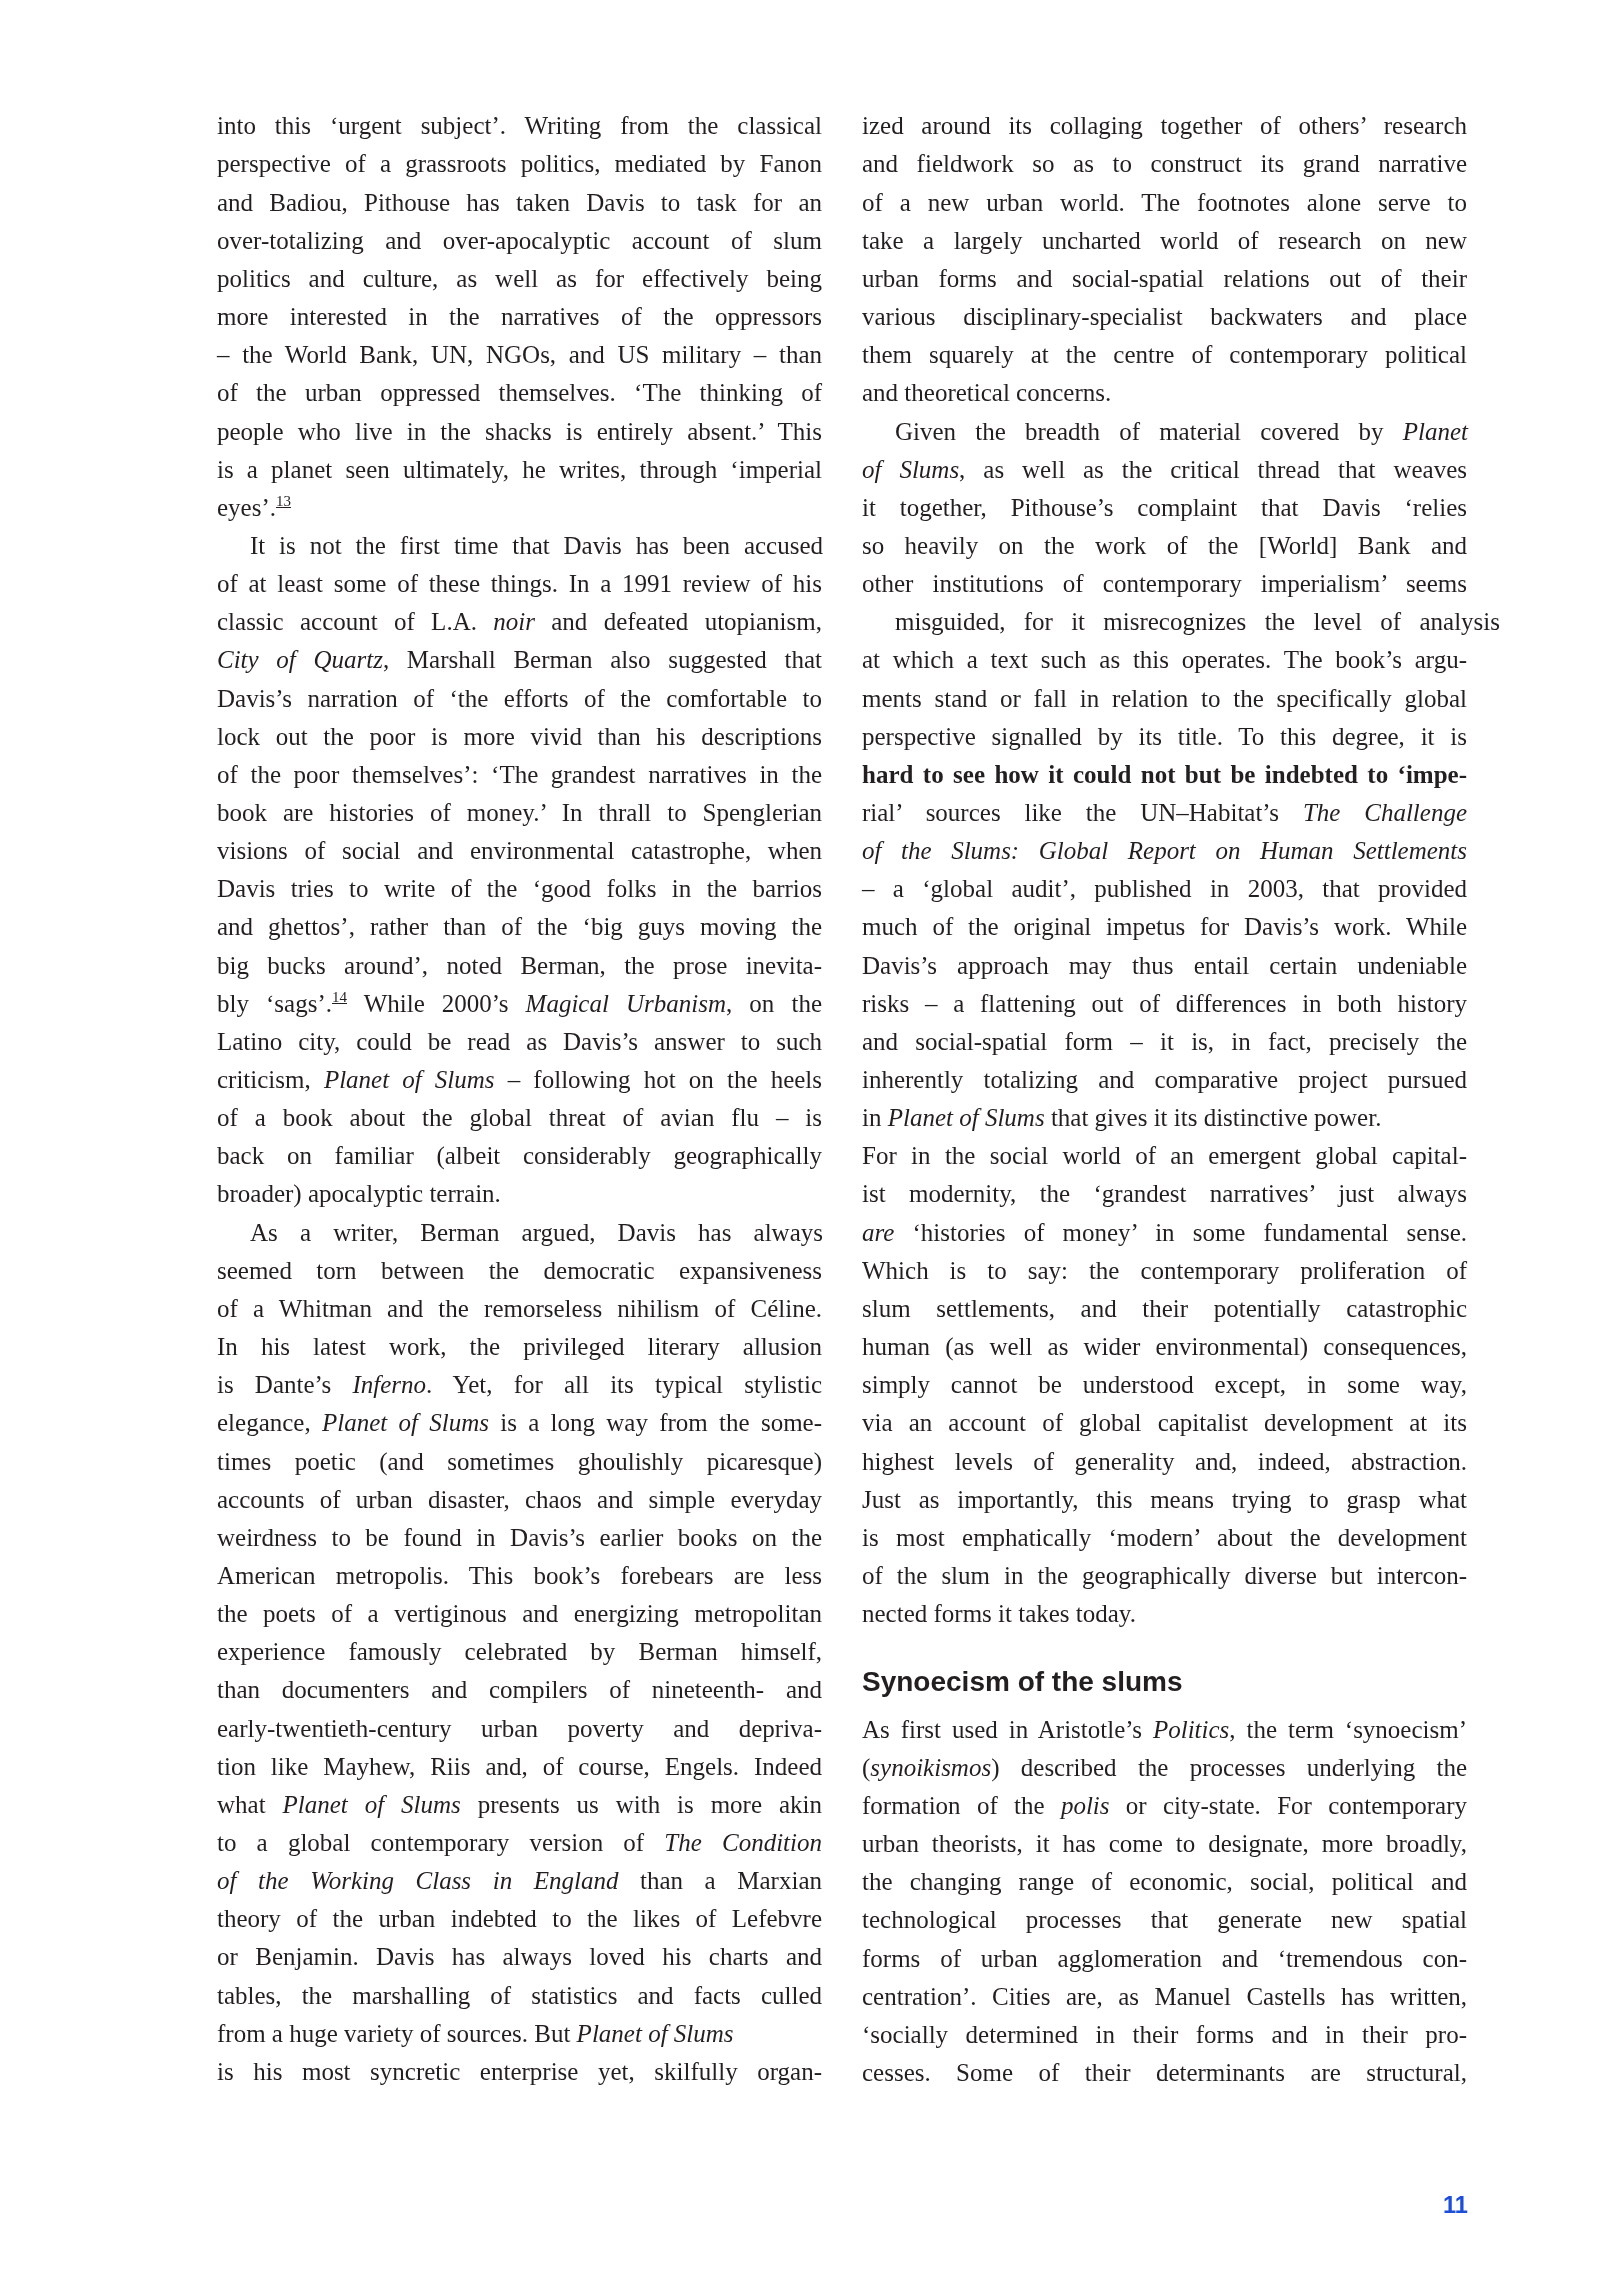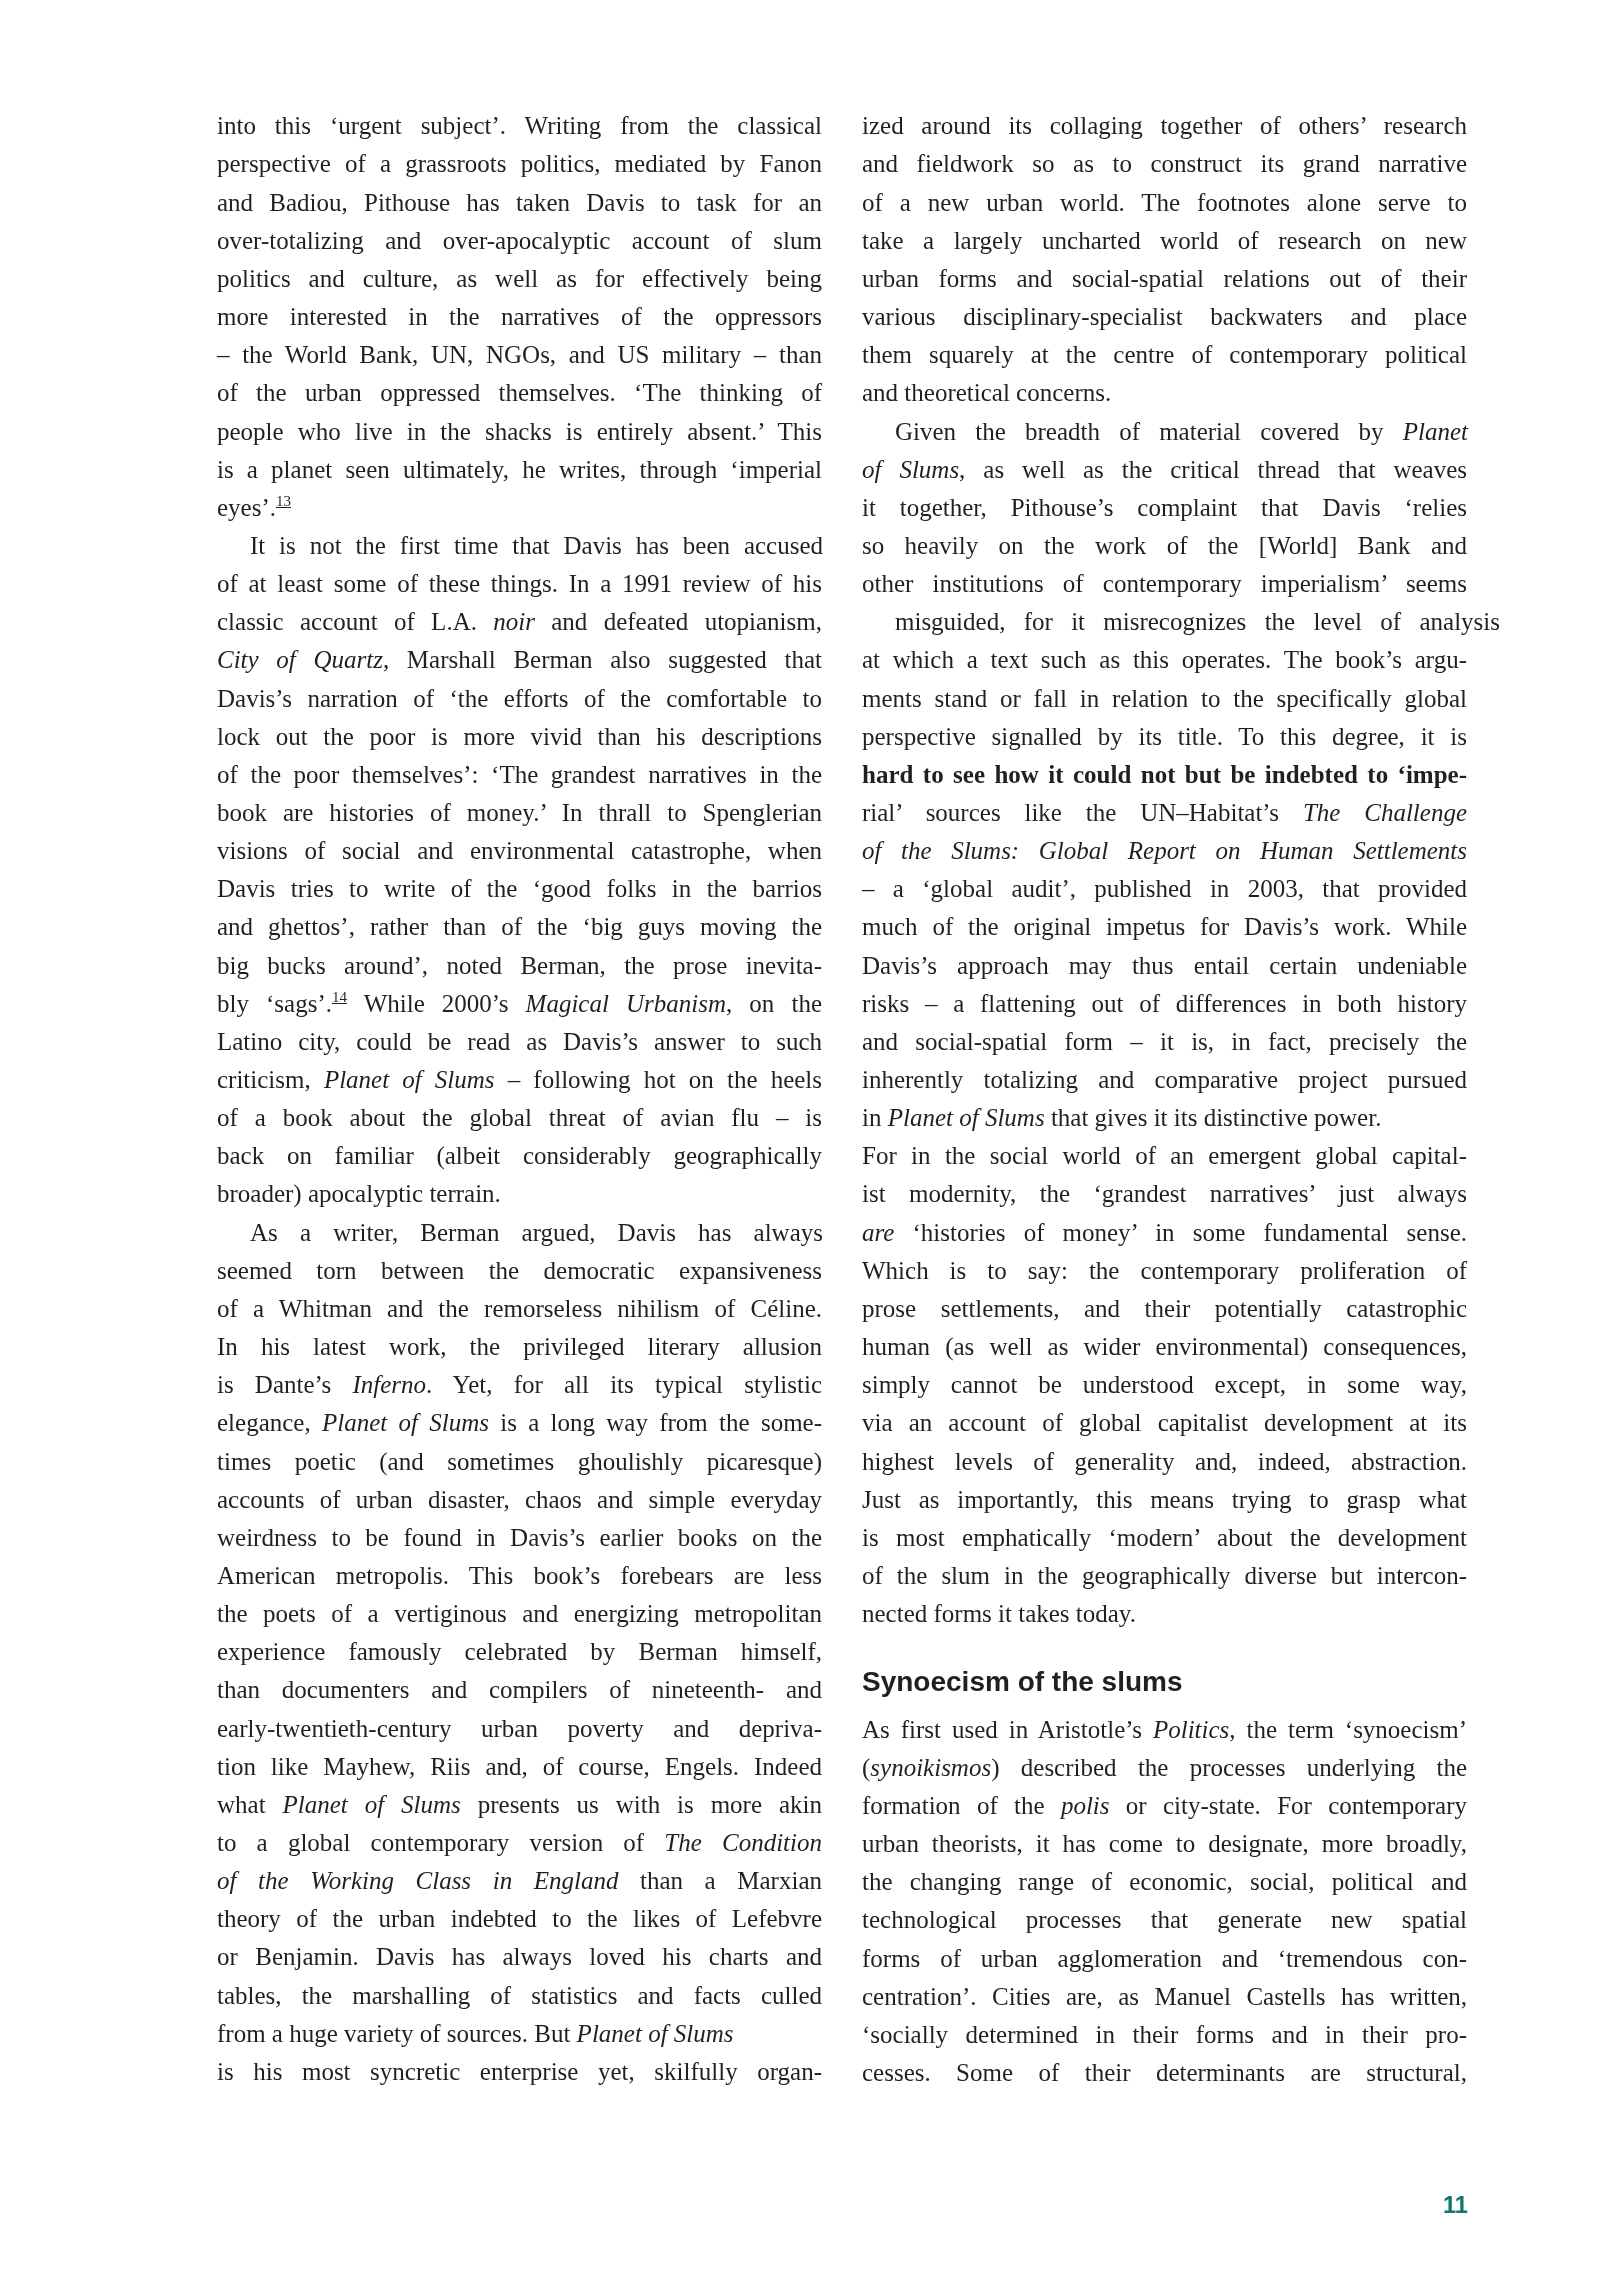--- a/index.html
+++ b/index.html
@@ -18,21 +18,21 @@
   .line .it { font-style: italic; }
   .line .sup { font-size: 15px; position: relative; top: -9.8px; text-decoration: underline; }
   .heading {
     position: absolute; left: 0; width: 605px;
     font-family: "Liberation Sans", sans-serif; font-weight: bold; font-size: 28px;
     color: #231f20; line-height: 38px; white-space: nowrap;
   }
   .page-number {
     position: absolute; left: 1413px; width: 55px; top: 2189px; text-align: right;
     font-family: "Liberation Sans", sans-serif; font-weight: bold; font-size: 23.6px; line-height: 33px;
-    color: #0f766e;
+    color: #1d4ed8;
   }
 </style>
 </head>
 <body>
 
 <div class="page">
   <div class="column col-left">
       <div class="line justify" style="top: 107px;">into this ‘urgent subject’. Writing from the classical</div>
       <div class="line justify" style="top: 145px;">perspective of a grassroots politics, mediated by Fanon</div>
       <div class="line justify" style="top: 184px;">and Badiou, Pithouse has taken Davis to task for an</div>
@@ -112,21 +112,21 @@
       <div class="line justify" style="top: 908px;">much of the original impetus for Davis’s work. While</div>
       <div class="line justify" style="top: 947px;">Davis’s approach may thus entail certain undeniable</div>
       <div class="line justify" style="top: 985px;">risks – a flattening out of differences in both history</div>
       <div class="line justify" style="top: 1023px;">and social-spatial form – it is, in fact, precisely the</div>
       <div class="line justify" style="top: 1061px;">inherently totalizing and comparative project pursued</div>
       <div class="line" style="top: 1099px; width: 605px; transform: scaleX(0.999983);">in <span class="it">Planet of Slums</span> that gives it its distinctive power.</div>
       <div class="line justify" style="top: 1137px;">For in the social world of an emergent global capital-</div>
       <div class="line justify" style="top: 1175px;">ist modernity, the ‘grandest narratives’ just always</div>
       <div class="line justify" style="top: 1214px;"><span class="it">are</span> ‘histories of money’ in some fundamental sense.</div>
       <div class="line justify" style="top: 1252px;">Which is to say: the contemporary proliferation of</div>
-      <div class="line justify" style="top: 1290px;">prose settlements, and their potentially catastrophic</div>
+      <div class="line justify" style="top: 1290px;">slum settlements, and their potentially catastrophic</div>
       <div class="line justify" style="top: 1328px;">human (as well as wider environmental) consequences,</div>
       <div class="line justify" style="top: 1366px;">simply cannot be understood except, in some way,</div>
       <div class="line justify" style="top: 1404px;">via an account of global capitalist development at its</div>
       <div class="line justify" style="top: 1443px;">highest levels of generality and, indeed, abstraction.</div>
       <div class="line justify" style="top: 1481px;">Just as importantly, this means trying to grasp what</div>
       <div class="line justify" style="top: 1519px;">is most emphatically ‘modern’ about the development</div>
       <div class="line justify" style="top: 1557px;">of the slum in the geographically diverse but intercon-</div>
       <div class="line" style="top: 1595px;">nected forms it takes today.</div>
       <div class="line justify" style="top: 1711px;">As first used in Aristotle’s <span class="it">Politics</span>, the term ‘synoecism’</div>
       <div class="line justify" style="top: 1749px;">(<span class="it">synoikismos</span>) described the processes underlying the</div>

